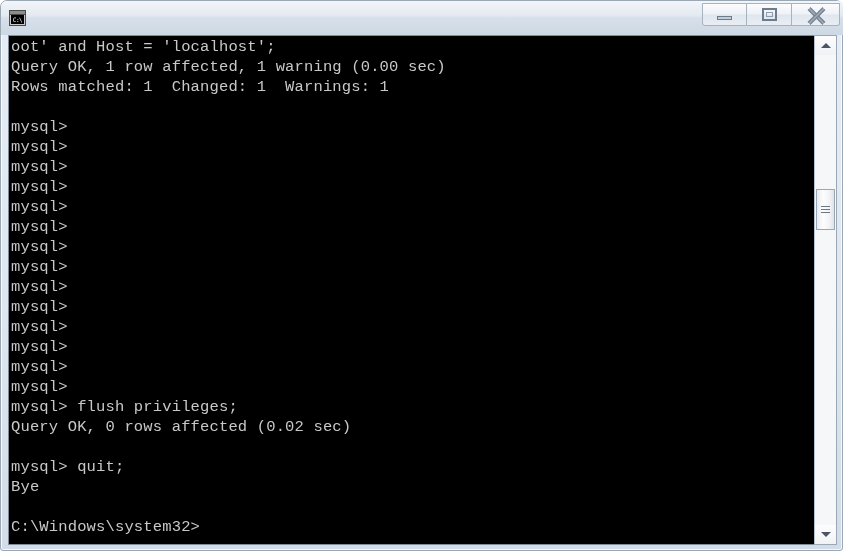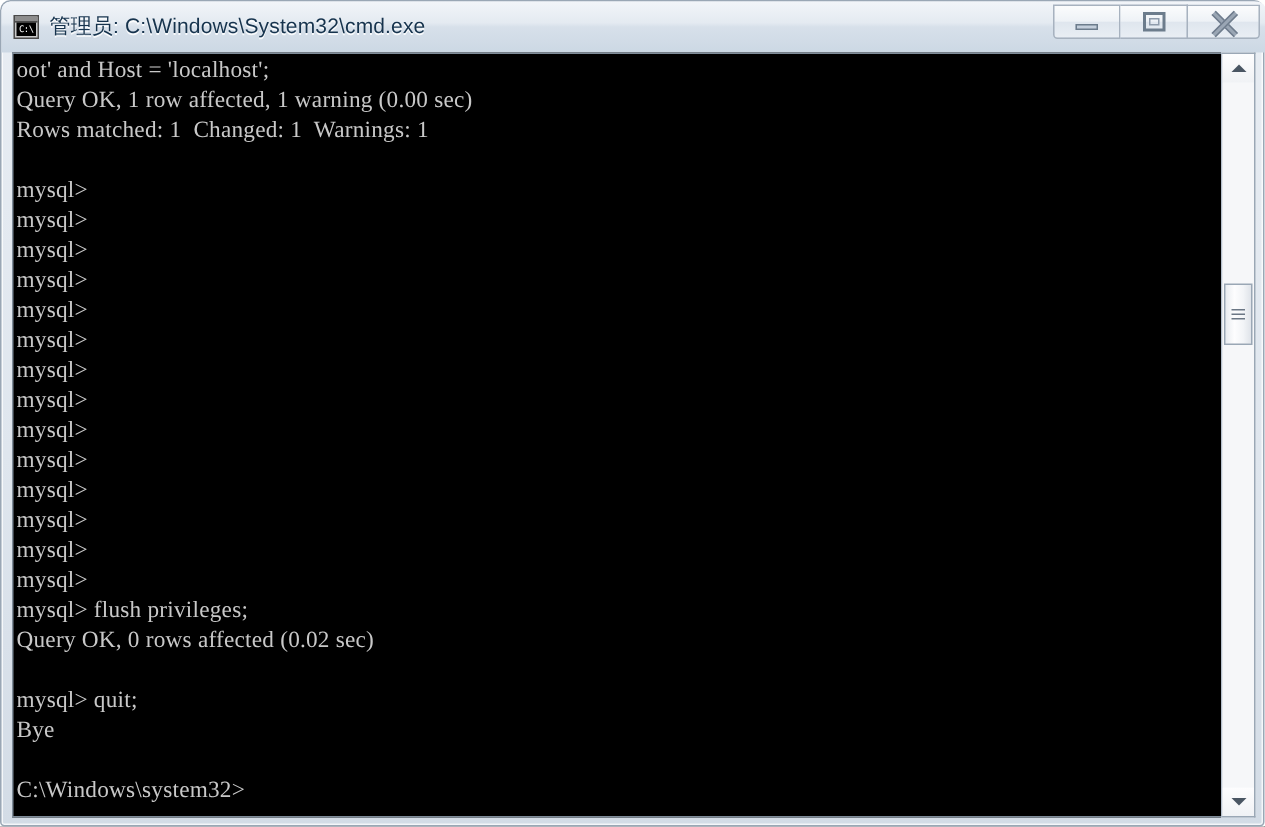--- a/index.html
+++ b/index.html
@@ -174,21 +174,21 @@
     border-right: none;
     overflow: hidden;
   }
 
   .console-text {
     position: absolute;
     left: 2px;
     top: 1px;
     margin: 0;
     padding: 0;
-    font-family: Liberation Serif, serif;
+    font-family: Liberation Mono, monospace;
     font-size: 15.5px;
     line-height: 20px;
     color: #c8c8c8;
     white-space: pre;
     letter-spacing: 0.15px;
   }
 
   
   .scrollbar {
     position: relative;
@@ -270,21 +270,20 @@
 </head>
 <body>
 
 <div class="window">
 
   <div class="titlebar">
     <div class="title-icon">
       <div class="ti-bar"></div>
       <div class="ti-screen">C:\</div>
     </div>
-    <div class="title-text">管理员: C:\Windows\System32\cmd.exe</div>
 
     <div class="win-buttons">
       <div class="win-btn">
         <div class="glyph-min"></div>
       </div>
       <div class="win-btn">
         <div class="glyph-max"></div>
       </div>
       <div class="win-btn close">
         <div class="glyph-close">

